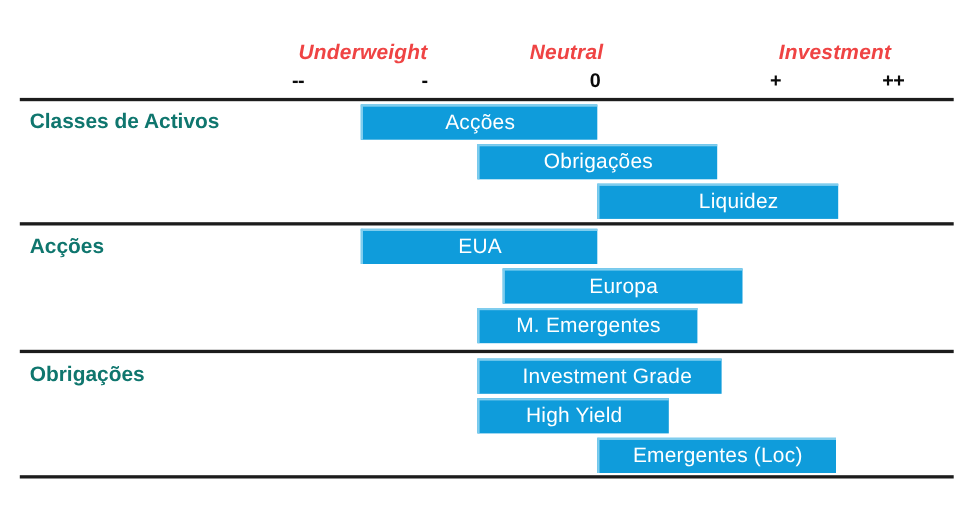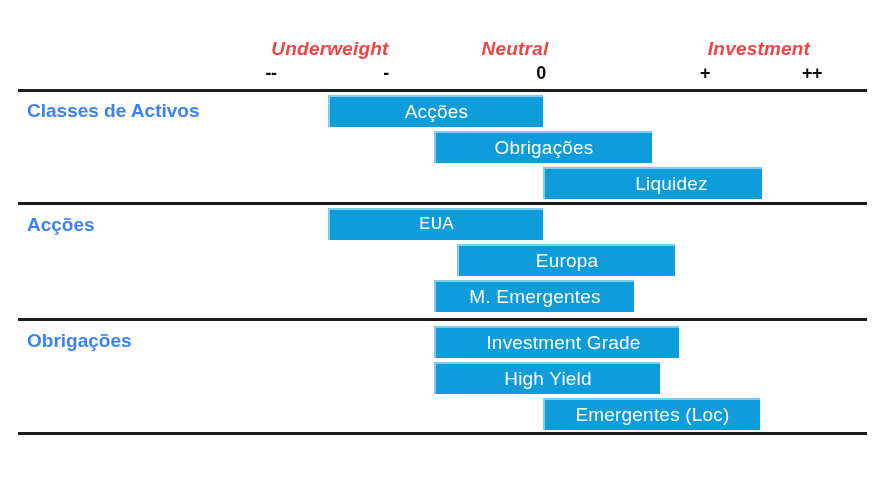--- a/index.html
+++ b/index.html
@@ -54,21 +54,21 @@
     background: #1c1c1c;
   }
 
   
   .row-title {
     position: absolute;
     left: 27px;
     font-weight: bold;
     font-size: 19px;
     white-space: nowrap;
-    color: #3b82f6;
+    color: #0f766e;
   }
 
   .bar {
     position: absolute;
     height: 32px;
     background: #0f9cdb;
     box-sizing: border-box;
     display: flex;
     align-items: center;
     justify-content: center;
@@ -115,34 +115,34 @@
       <div class="bar" style="left: 328px; width: 215px; top: 95px; background: rgb(15, 156, 219);">
         <span class="bar-label">Acções</span>
       </div>
       <div class="bar" style="left: 434px; width: 218px; top: 131px; background: rgb(15, 156, 219);">
         <span class="bar-label">Obrigações</span>
       </div>
       <div class="bar" style="left: 543px; width: 219px; top: 167px; background: rgb(15, 156, 219); padding-left: 36px;">
         <span class="bar-label">Liquidez</span>
       </div>
       <div class="row-title" style="top: 214px;">Acções</div>
-      <div class="bar" style="left: 328px; width: 215px; top: 208px; background: rgb(15, 156, 219); font-family: Liberation Mono, monospace;">
+      <div class="bar" style="left: 328px; width: 215px; top: 208px; background: rgb(15, 156, 219);">
         <span class="bar-label">EUA</span>
       </div>
       <div class="bar" style="left: 434px; width: 218px; top: 244px; background: rgb(15, 156, 219); margin-left: 23px;">
         <span class="bar-label">Europa</span>
       </div>
       <div class="bar" style="left: 434px; width: 200px; top: 280px; background: rgb(15, 156, 219);">
         <span class="bar-label">M. Emergentes</span>
       </div>
       <div class="row-title" style="top: 330px;">Obrigações</div>
-      <div class="bar" style="left: 434px; width: 245px; top: 326px; background: rgb(15, 156, 219); padding-left: 12px;">
+      <div class="bar" style="left: 434px; width: 222px; top: 326px; background: rgb(15, 156, 219); padding-left: 12px;">
         <span class="bar-label">Investment Grade</span>
       </div>
-      <div class="bar" style="left: 434px; width: 226px; top: 362px; background: rgb(15, 156, 219);">
+      <div class="bar" style="left: 434px; width: 174px; top: 362px; background: rgb(15, 156, 219);">
         <span class="bar-label">High Yield</span>
       </div>
       <div class="bar" style="left: 543px; width: 217px; top: 398px; background: rgb(15, 156, 219);">
         <span class="bar-label">Emergentes (Loc)</span>
       </div>
     </div>
 
 </div>
 
 </body></html>

